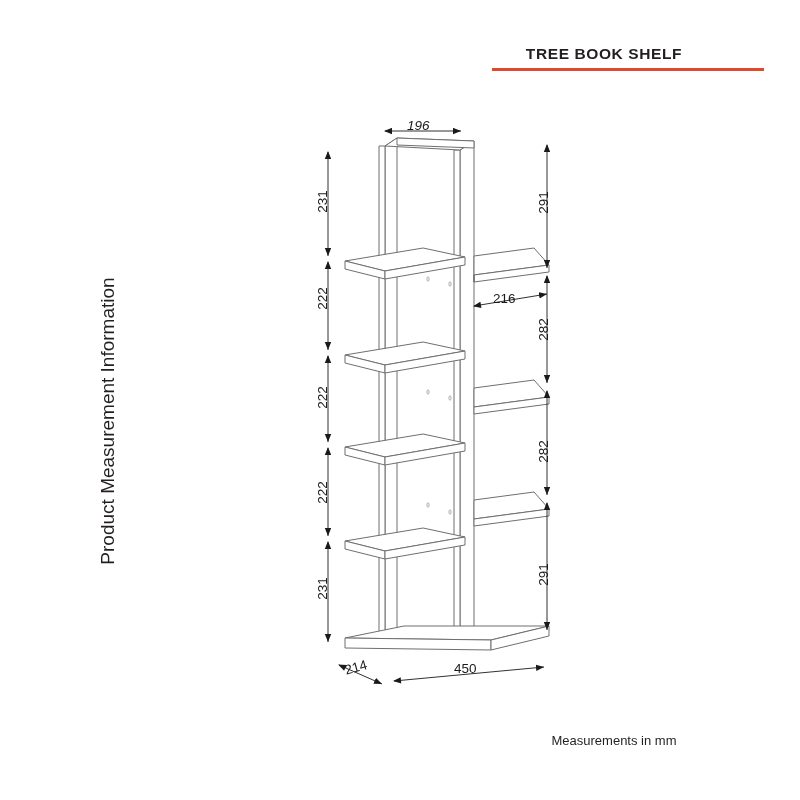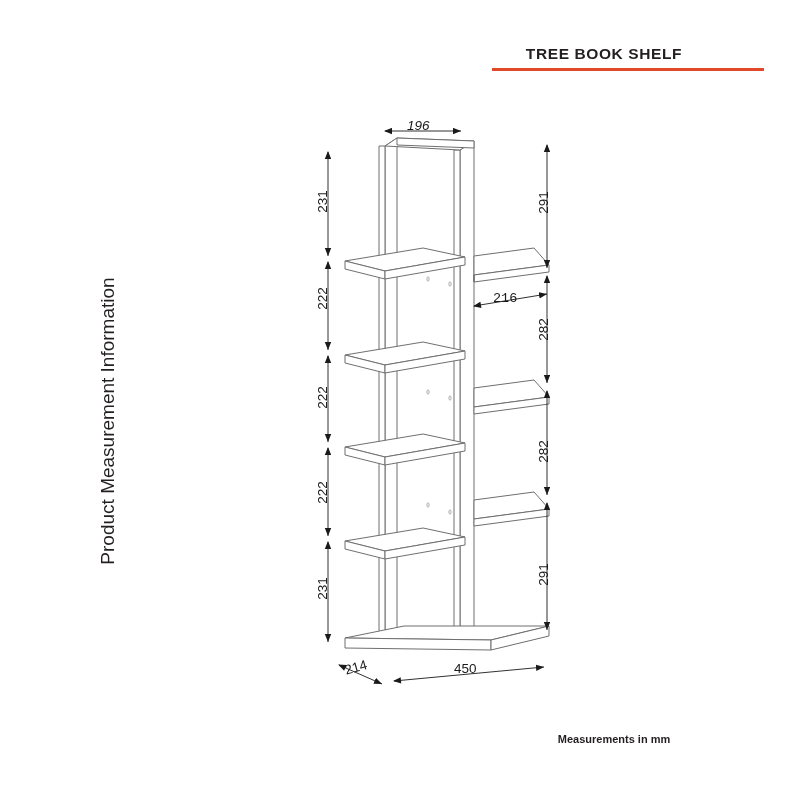--- a/index.html
+++ b/index.html
@@ -57,22 +57,22 @@
     color: #231f20;
     white-space: nowrap;
   }
   
   .footer-note {
     position: absolute;
     left: 470px;
     top: 733px;
     width: 280px;
     text-align: center;
-    font-size: 11px;
-    font-weight: bold;
+    font-size: 13px;
+    font-weight: normal;
     color: #231f20;
     white-space: nowrap;
   }
   
   #drawing {
     position: absolute;
     left: 0; top: 0;
     width: 800px; height: 800px;
   }
   .dim-label {
@@ -224,21 +224,21 @@
     <div class="dim-label vert" style="left:303px; top:291px; width:30px; text-align:center;">222</div>
     <div class="dim-label vert" style="left:303px; top:390px; width:30px; text-align:center;">222</div>
     <div class="dim-label vert" style="left:303px; top:485px; width:30px; text-align:center;">222</div>
     <div class="dim-label vert" style="left:303px; top:581px; width:30px; text-align:center;">231</div>
 
     <div class="dim-label vert" style="left:524px; top:195px; width:30px; text-align:center;">291</div>
     <div class="dim-label vert" style="left:524px; top:322px; width:30px; text-align:center;">282</div>
     <div class="dim-label vert" style="left:524px; top:444px; width:30px; text-align:center;">282</div>
     <div class="dim-label vert" style="left:524px; top:567px; width:30px; text-align:center;">291</div>
 
-    <div class="dim-label" style="left:489px; top:291px;font-family:Liberation Mono, monospace;">216</div>
+    <div class="dim-label" style="left:489px; top:291px;">216</div>
 
     <div class="dim-label" style="left:341px; top:663px; transform:rotate(-16deg); transform-origin:left center;">214</div>
 
     <div class="dim-label" style="left:450px; top:661px;">450</div>
   </div>
 
   <div class="footer-note">Measurements in mm</div>
 
 </div>
 

